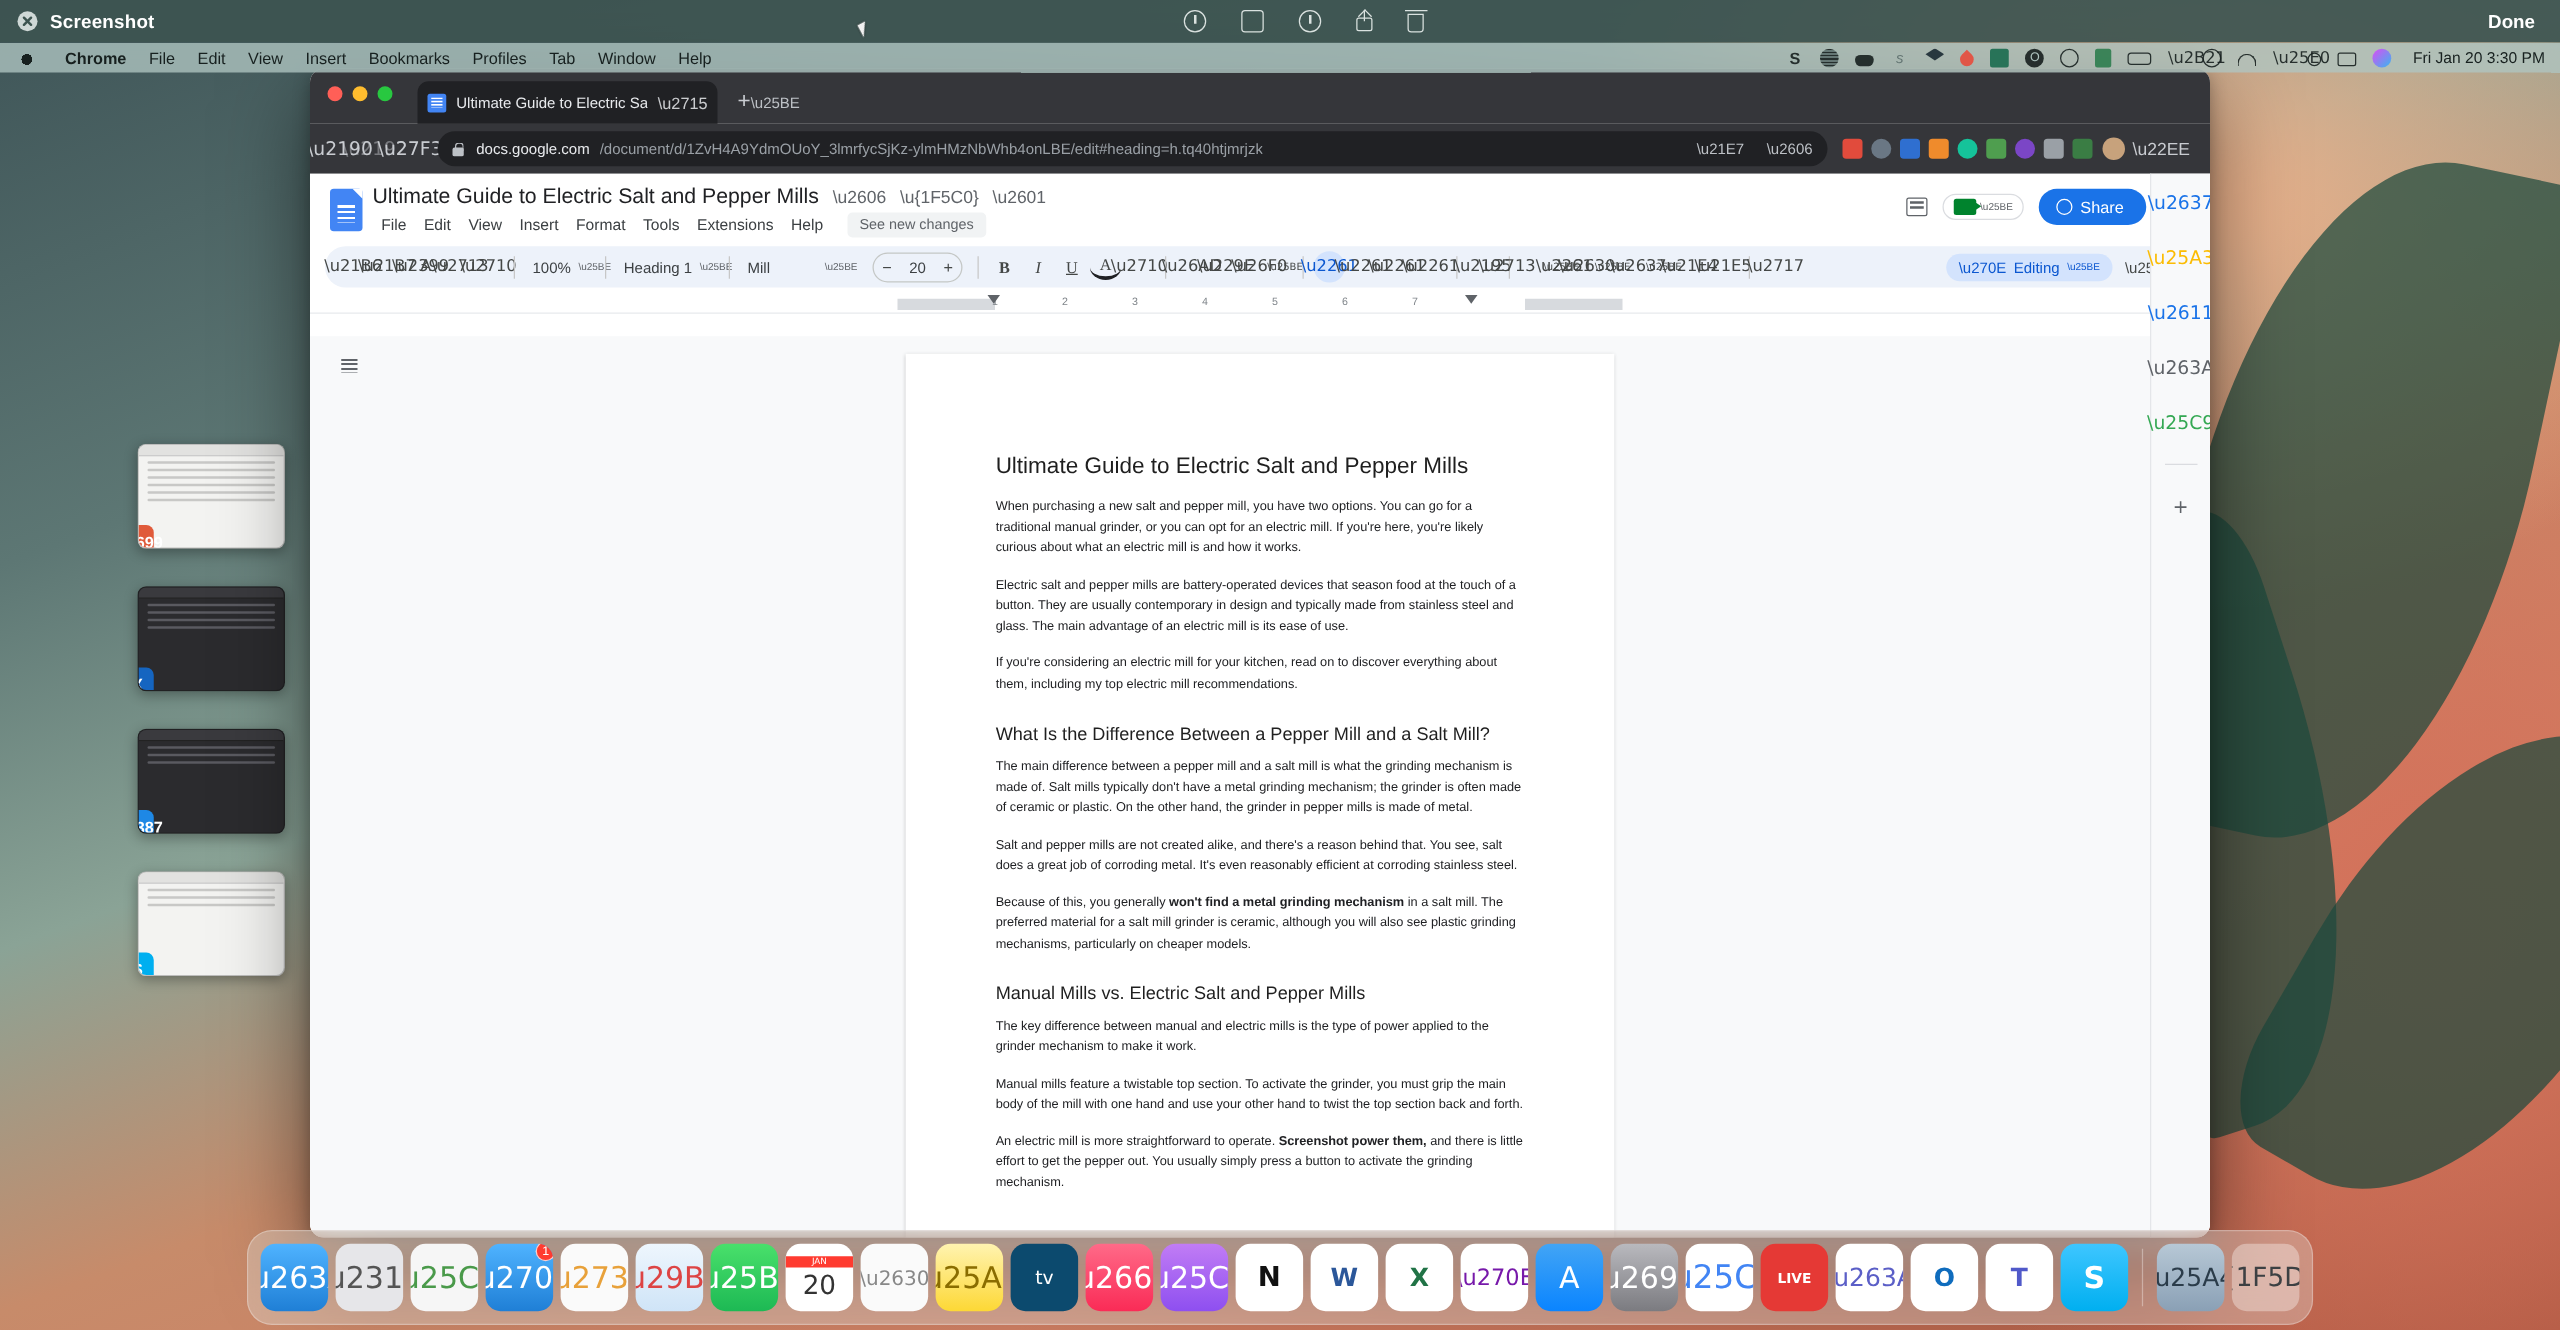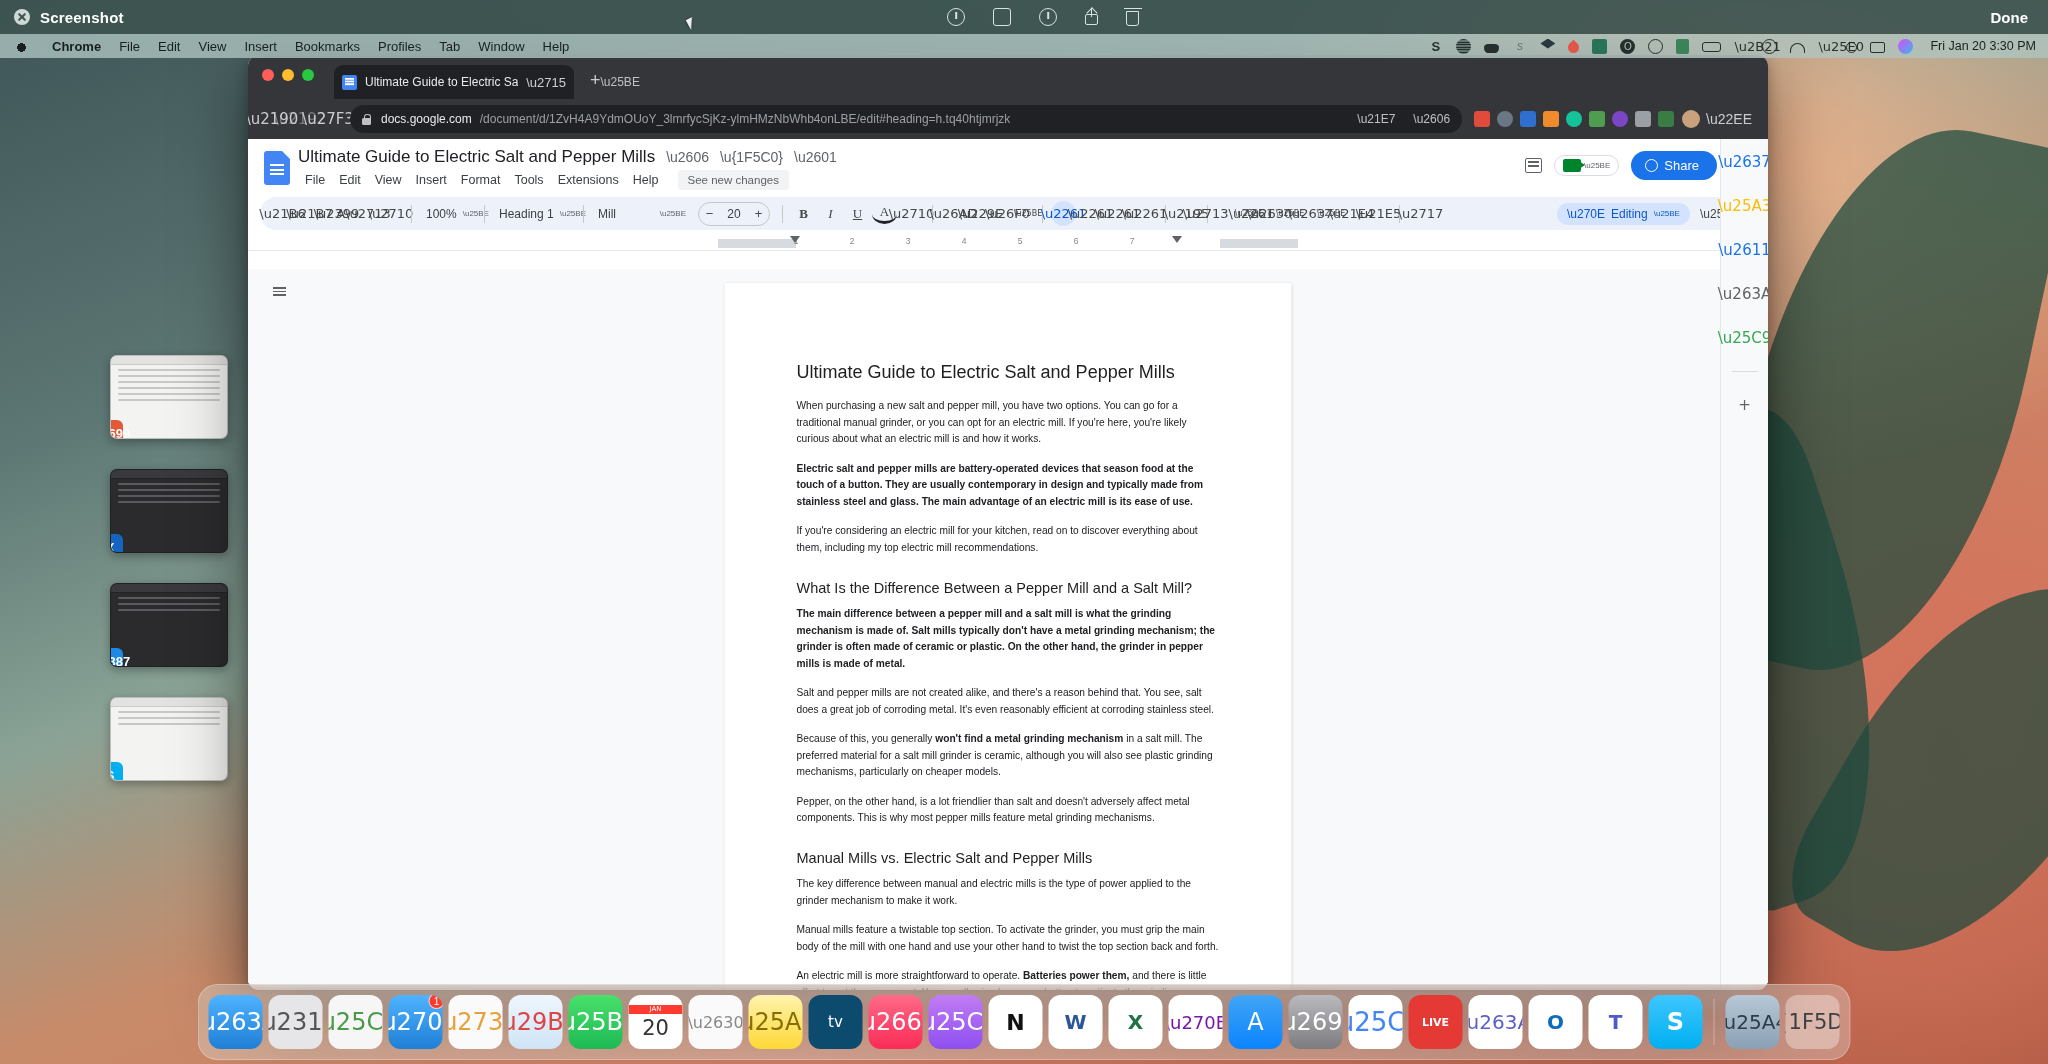--- a/index.html
+++ b/index.html
@@ -374,21 +374,21 @@
     font-family: "Liberation Sans", sans-serif;
   }
   .page h2 {
     font-size: 14.5px; font-weight: normal; color: #1f1f1f;
     line-height: 1.35; margin: 22px 0 8px 0;
   }
   .page p {
     font-size: 10.2px; line-height: 1.62; color: #202124;
     margin-bottom: 13px; font-family: "Liberation Sans", sans-serif;
   }
-  .page p.b { font-weight: bold; }
+  .page p.b { font-weight: normal; }
   .page p b { font-weight: bold; }
 
   
   .docs-side {
     position: absolute; right: 0; top: 0; bottom: 0; width: 48px;
     background: #f8f9fa; border-left: 1px solid #e4e6e9;
     display: flex; flex-direction: column; align-items: center;
     padding-top: 12px; gap: 22px;
   }
   .docs-side .si2 {
@@ -679,26 +679,25 @@
       <div class="page">
         <h1>Ultimate Guide to Electric Salt and Pepper Mills</h1>
         <p>When purchasing a new salt and pepper mill, you have two options. You can go for a traditional manual grinder, or you can opt for an electric mill. If you're here, you're likely curious about what an electric mill is and how it works.</p>
         <p class="b">Electric salt and pepper mills are battery-operated devices that season food at the touch of a button. They are usually contemporary in design and typically made from stainless steel and glass. The main advantage of an electric mill is its ease of use.</p>
         <p>If you're considering an electric mill for your kitchen, read on to discover everything about them, including my top electric mill recommendations.</p>
 
         <h2>What Is the Difference Between a Pepper Mill and a Salt Mill?</h2>
         <p class="b">The main difference between a pepper mill and a salt mill is what the grinding mechanism is made of. Salt mills typically don't have a metal grinding mechanism; the grinder is often made of ceramic or plastic. On the other hand, the grinder in pepper mills is made of metal.</p>
         <p>Salt and pepper mills are not created alike, and there's a reason behind that. You see, salt does a great job of corroding metal. It's even reasonably efficient at corroding stainless steel.</p>
         <p><span>Because of this, you generally </span><b>won't find a metal grinding mechanism</b><span> in a salt mill. The preferred material for a salt mill grinder is ceramic, although you will also see plastic grinding mechanisms, particularly on cheaper models.</span></p>
-        <p>Pepper, on the other hand, is a lot friendlier than salt and doesn't adversely affect metal components. This is why most pepper mills feature metal grinding mechanisms.</p>
 
         <h2>Manual Mills vs. Electric Salt and Pepper Mills</h2>
         <p>The key difference between manual and electric mills is the type of power applied to the grinder mechanism to make it work.</p>
         <p>Manual mills feature a twistable top section. To activate the grinder, you must grip the main body of the mill with one hand and use your other hand to twist the top section back and forth.</p>
-        <p><span>An electric mill is more straightforward to operate. </span><b>Batteries power them,</b><span> and there is little effort to get the pepper out. You usually simply press a button to activate the grinding mechanism.</span></p>
+        <p><span>An electric mill is more straightforward to operate. </span><b>Screenshot power them,</b><span> and there is little effort to get the pepper out. You usually simply press a button to activate the grinding mechanism.</span></p>
 
       </div>
 
       <div class="fab-group">
         <div class="fab">\u21BB</div>
         <div class="fab blue">+</div>
       </div>
       <div class="expand-arrow">\u203A</div>
     </div>
 

